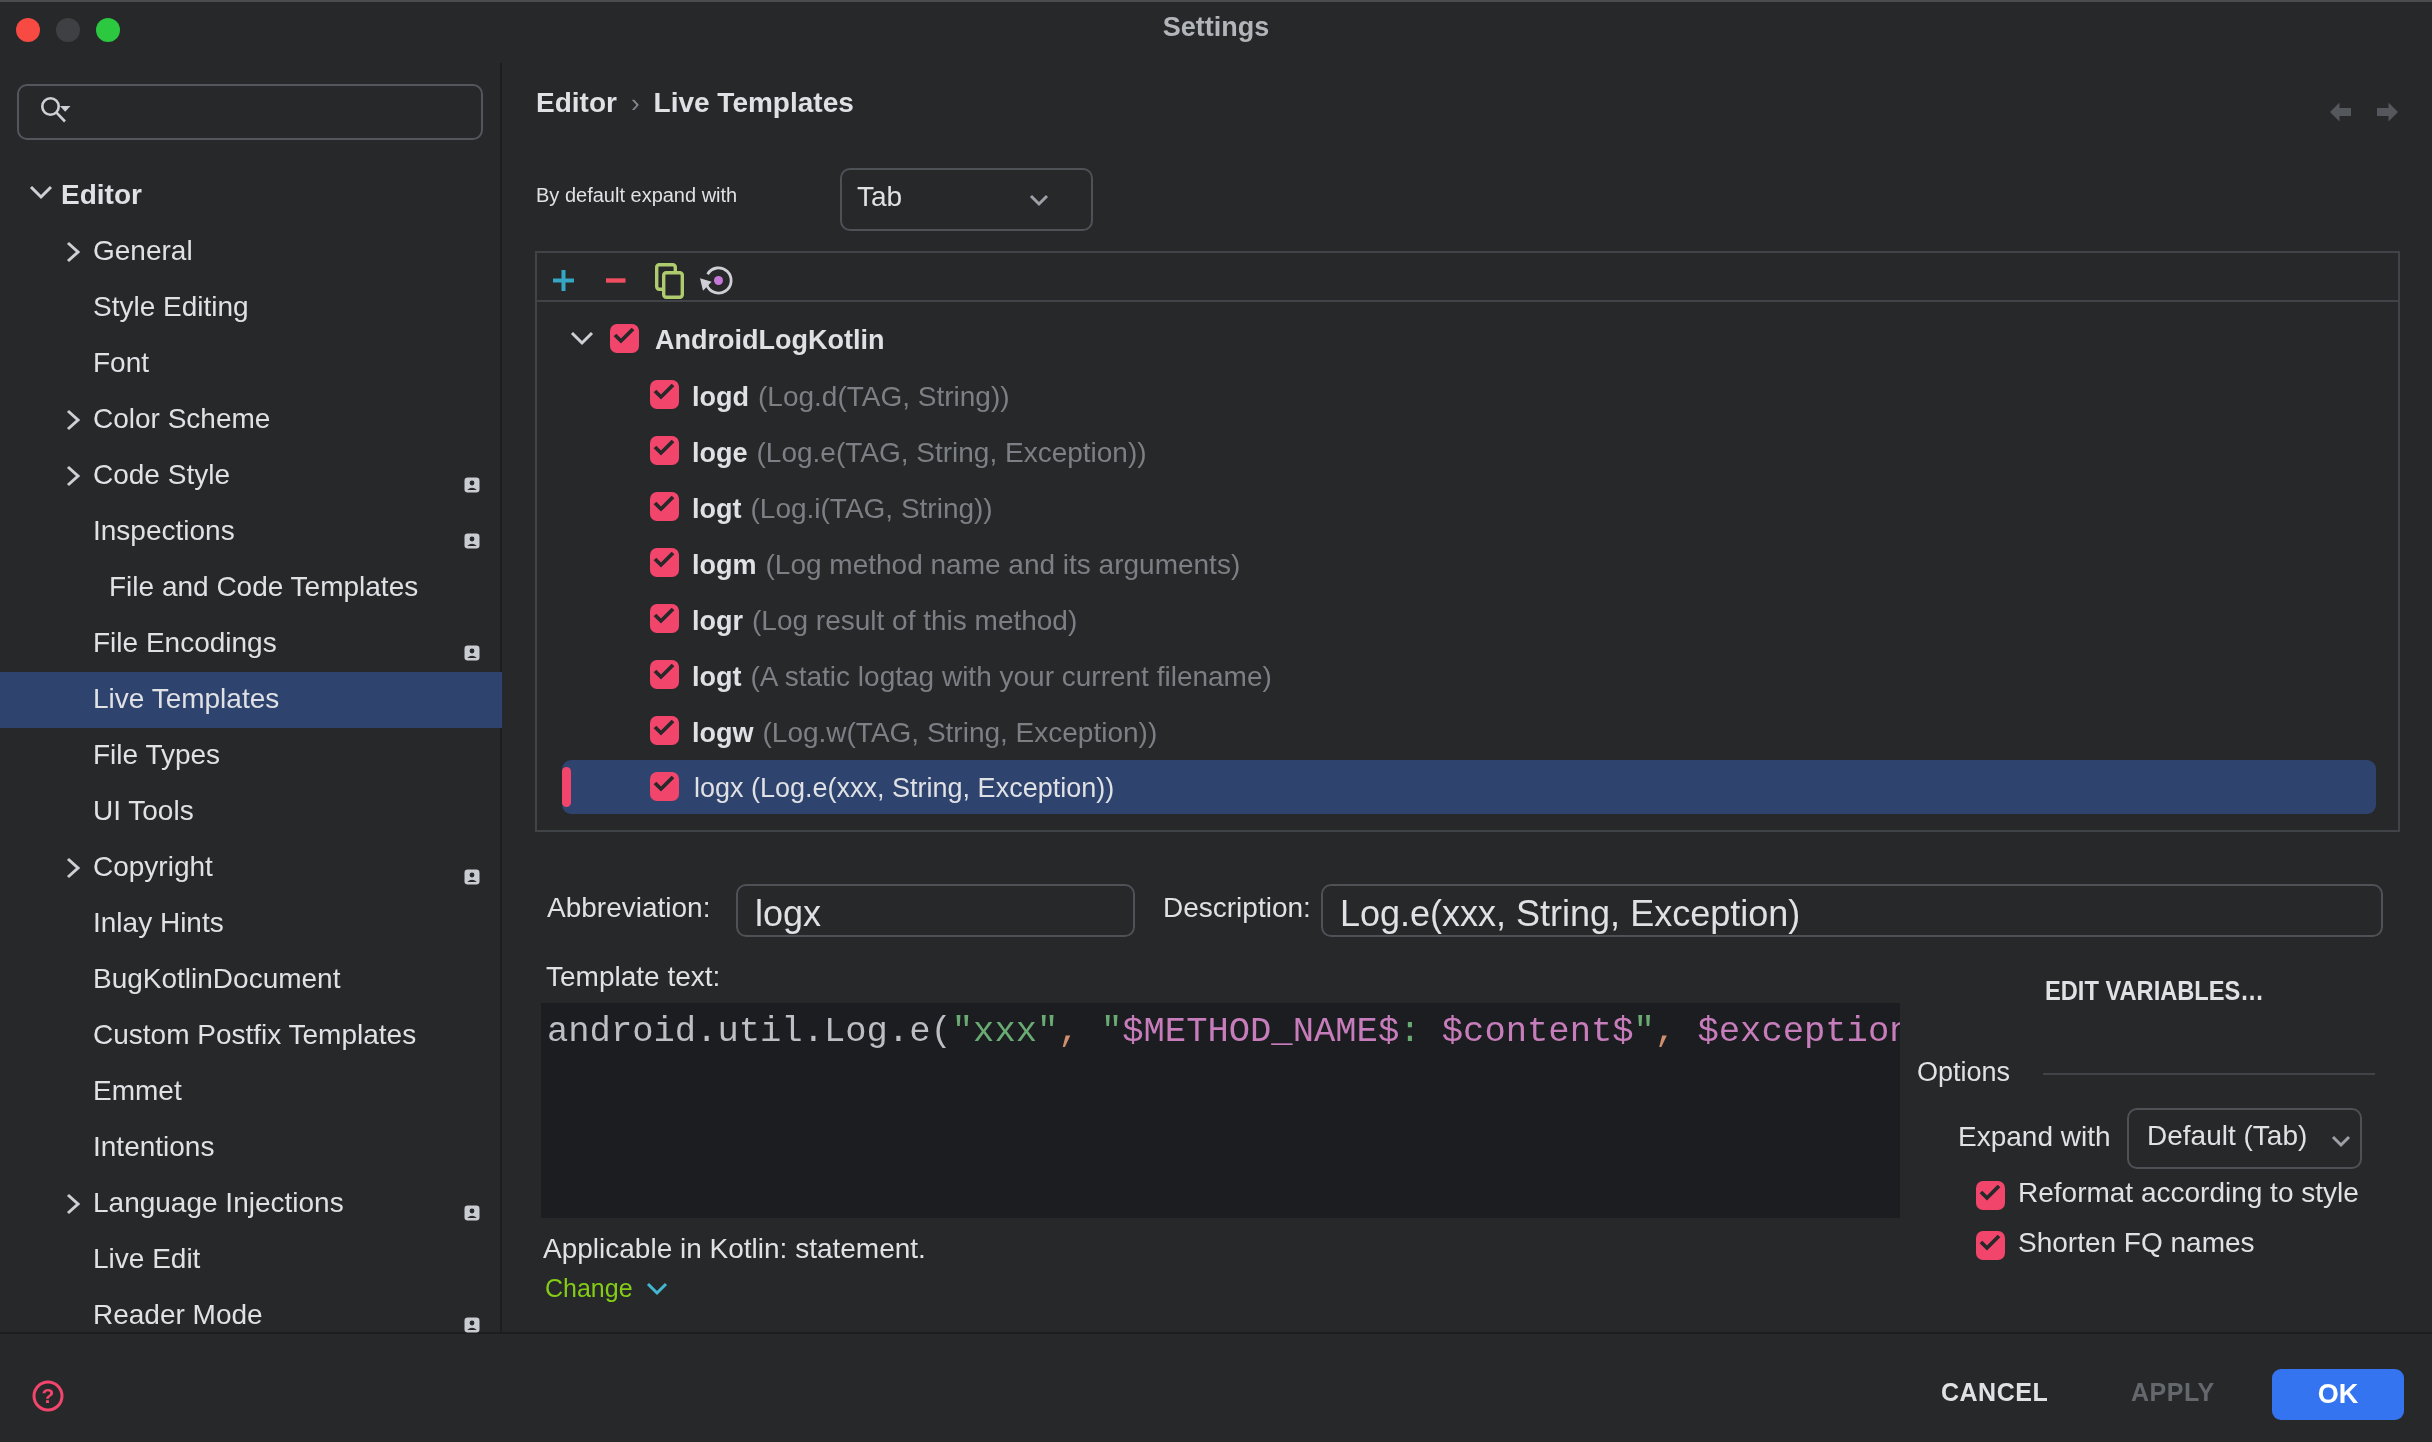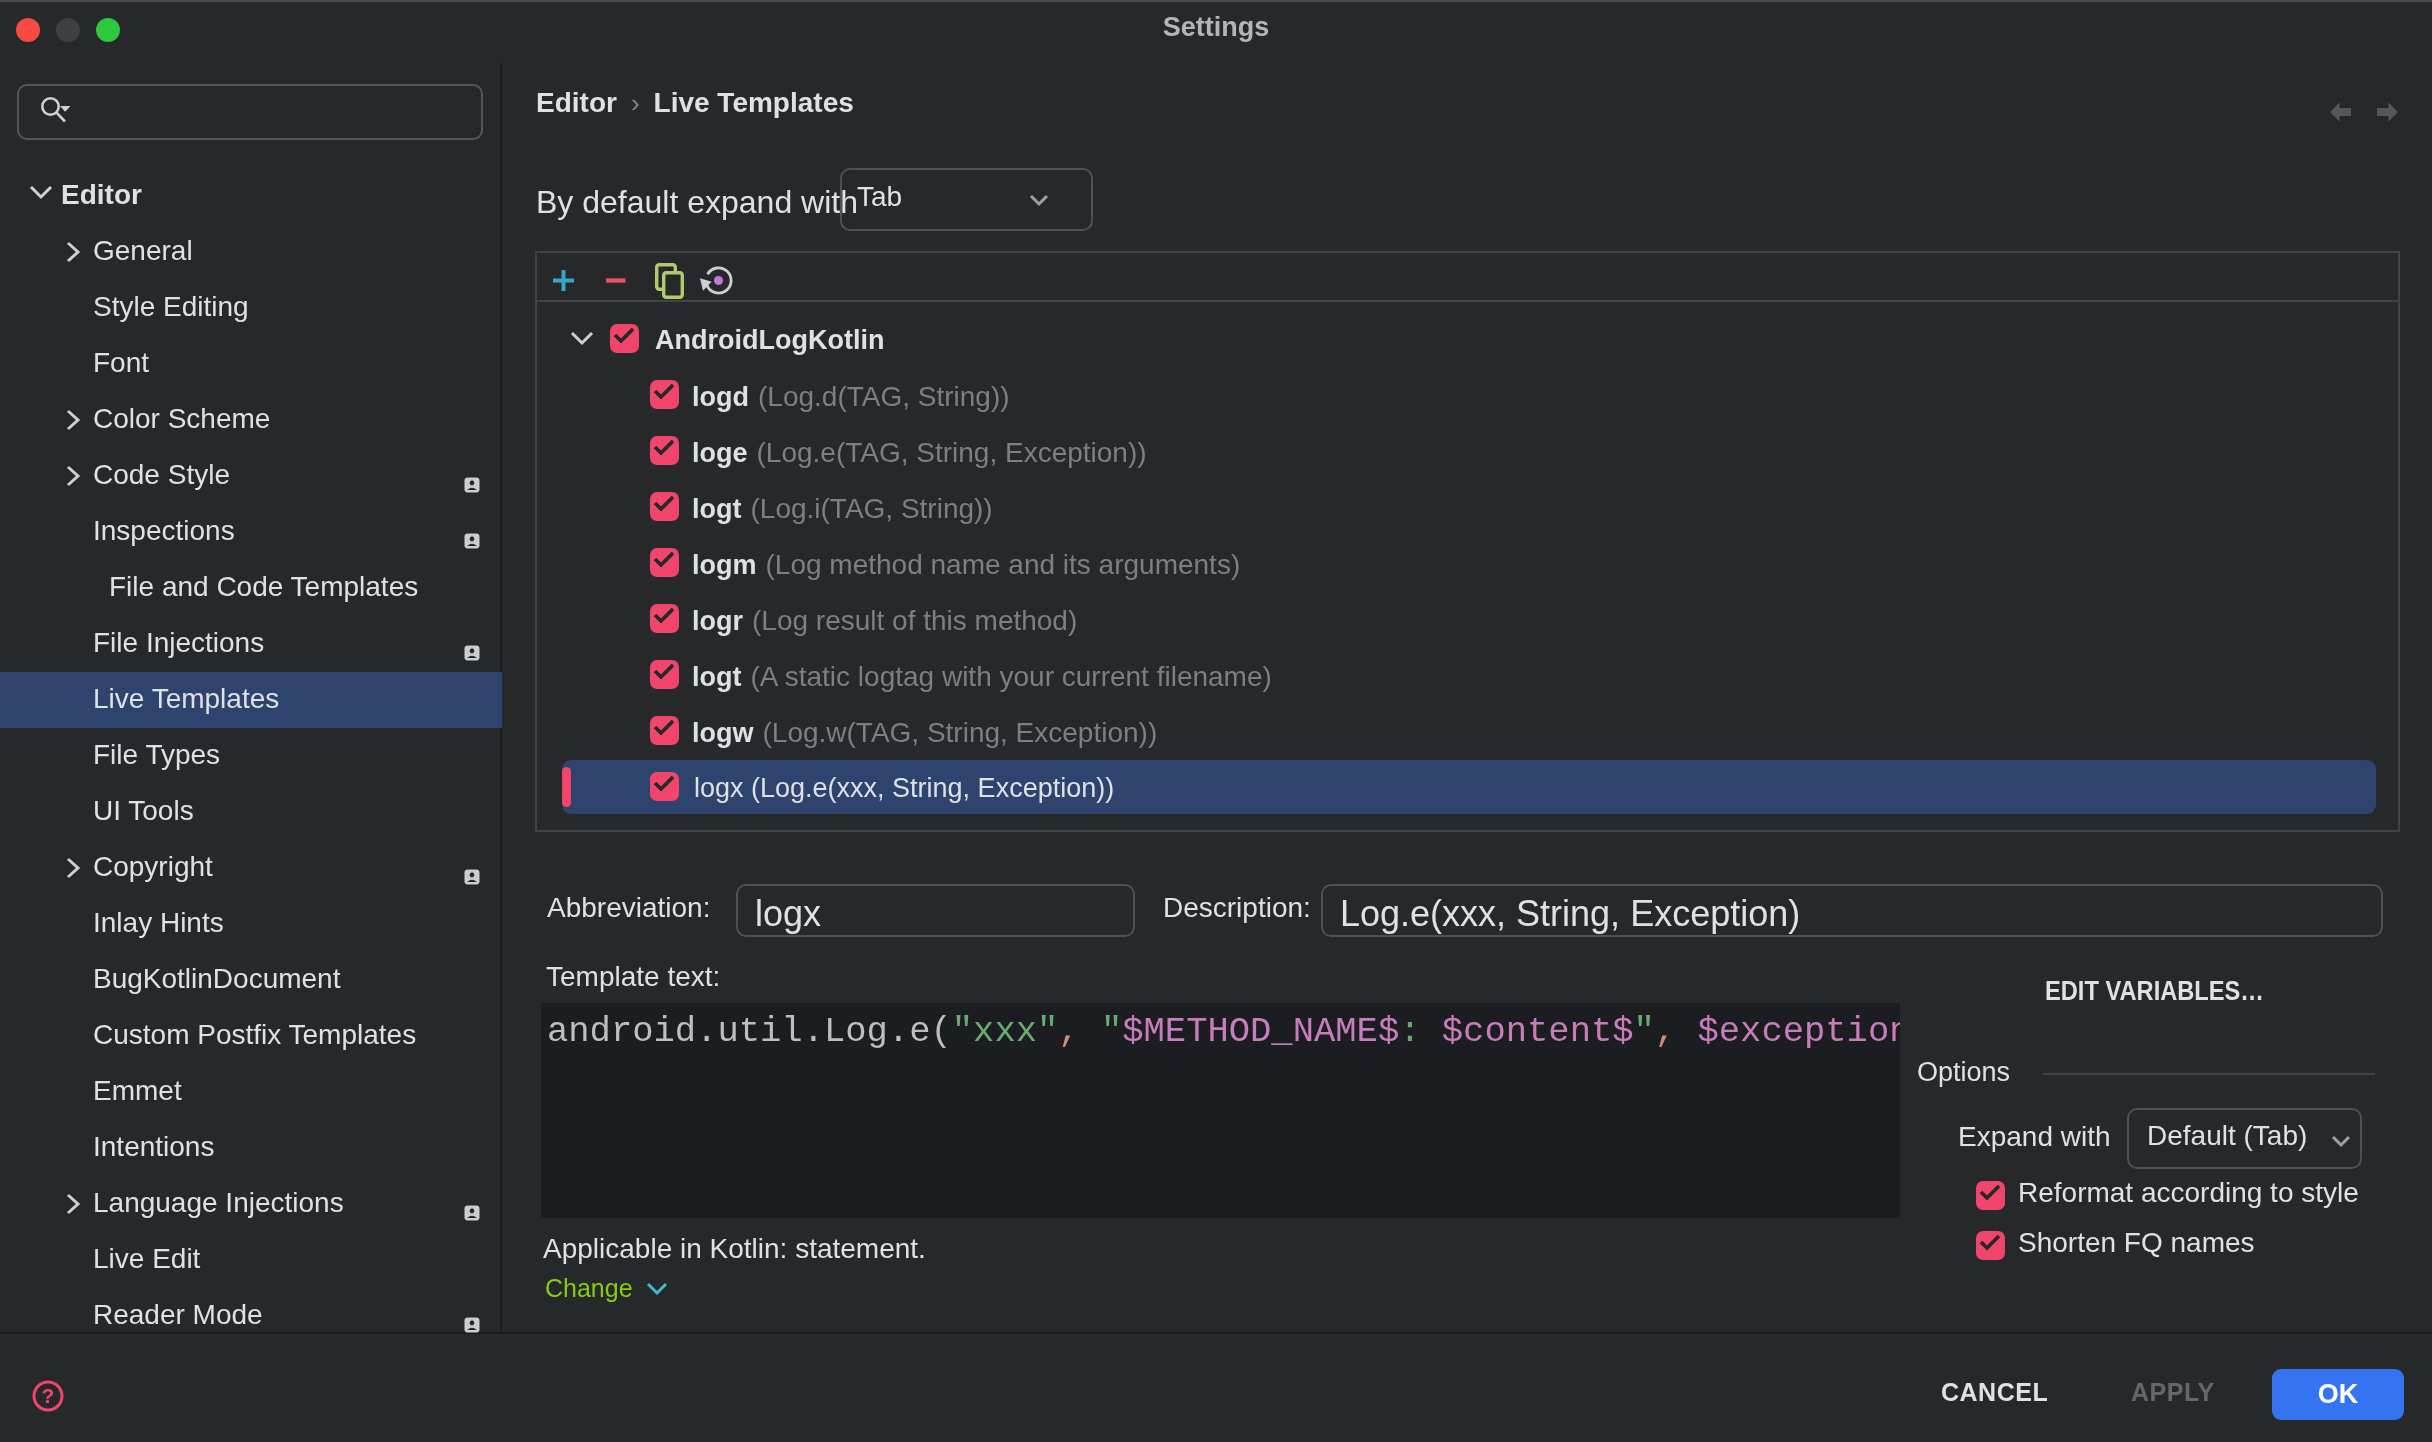--- a/index.html
+++ b/index.html
@@ -21,21 +21,21 @@
   .srow { position:absolute; left:0; width:502px; height:56px; font-size:28px;
     display:flex; align-items:center; }
   .srow.sel { background:#2e436e; }
   .chev { position:absolute; } .chev svg { display:block; }
   .person { position:absolute; left:464px; top:20px; }
 
   
   #crumbs { position:absolute; left:536px; top:85px; font-size:28px; font-weight:bold; }
   .carrow { color:#83868c; font-weight:normal; padding:0 14px; font-size:26px; }
   #navarrows { position:absolute; left:2324px; top:97px; }
-  #expandrow { position:absolute; left:536px; top:182px; font-size:32px; }
+  #expandrow { position:absolute; left:536px; top:182px; font-size:20px; }
   #tabdd { position:absolute; left:840px; top:166px; width:253px; height:63px;
     border:2px solid #4e5156; border-radius:10px; font-size:28px; }
   #tabdd span { position:absolute; left:15px; top:11px; }
 
   
   #panel { position:absolute; left:535px; top:249px; width:1865px; height:581px;
     border:2px solid #404347; }
   #toolbar { position:absolute; left:0; top:0; width:100%; height:49px;
     border-bottom:2px solid #404347; }
   .trow { position:absolute; left:0; width:1861px; height:56px; font-size:27px; }
@@ -142,21 +142,21 @@
         <span class="person"><svg width="16" height="16" viewBox="0 0 16 16">
             <rect x="0.5" y="0.5" width="15" height="15" rx="3.2" fill="#c9ccd1"></rect>
             <circle cx="8" cy="6" r="2.4" fill="#26282a"></circle>
             <path d="M 3.2 13 Q 8 8.6 12.8 13 Z" fill="#26282a"></path>
           </svg></span>
       </div>
       <div class="srow" style="top:497px;">
         <span style="position:absolute; left:93px; top:11px;margin-left:16px; ">File and Code Templates</span>
       </div>
       <div class="srow" style="top:553px;">
-        <span style="position:absolute; left:93px; top:11px; ">File Injections</span>
+        <span style="position:absolute; left:93px; top:11px; ">File Encodings</span>
         <span class="person"><svg width="16" height="16" viewBox="0 0 16 16">
             <rect x="0.5" y="0.5" width="15" height="15" rx="3.2" fill="#c9ccd1"></rect>
             <circle cx="8" cy="6" r="2.4" fill="#26282a"></circle>
             <path d="M 3.2 13 Q 8 8.6 12.8 13 Z" fill="#26282a"></path>
           </svg></span>
       </div>
       <div class="srow sel" style="top:609px;">
         <span style="position:absolute; left:93px; top:11px; ">Live Templates</span>
       </div>
       <div class="srow" style="top:665px;">

